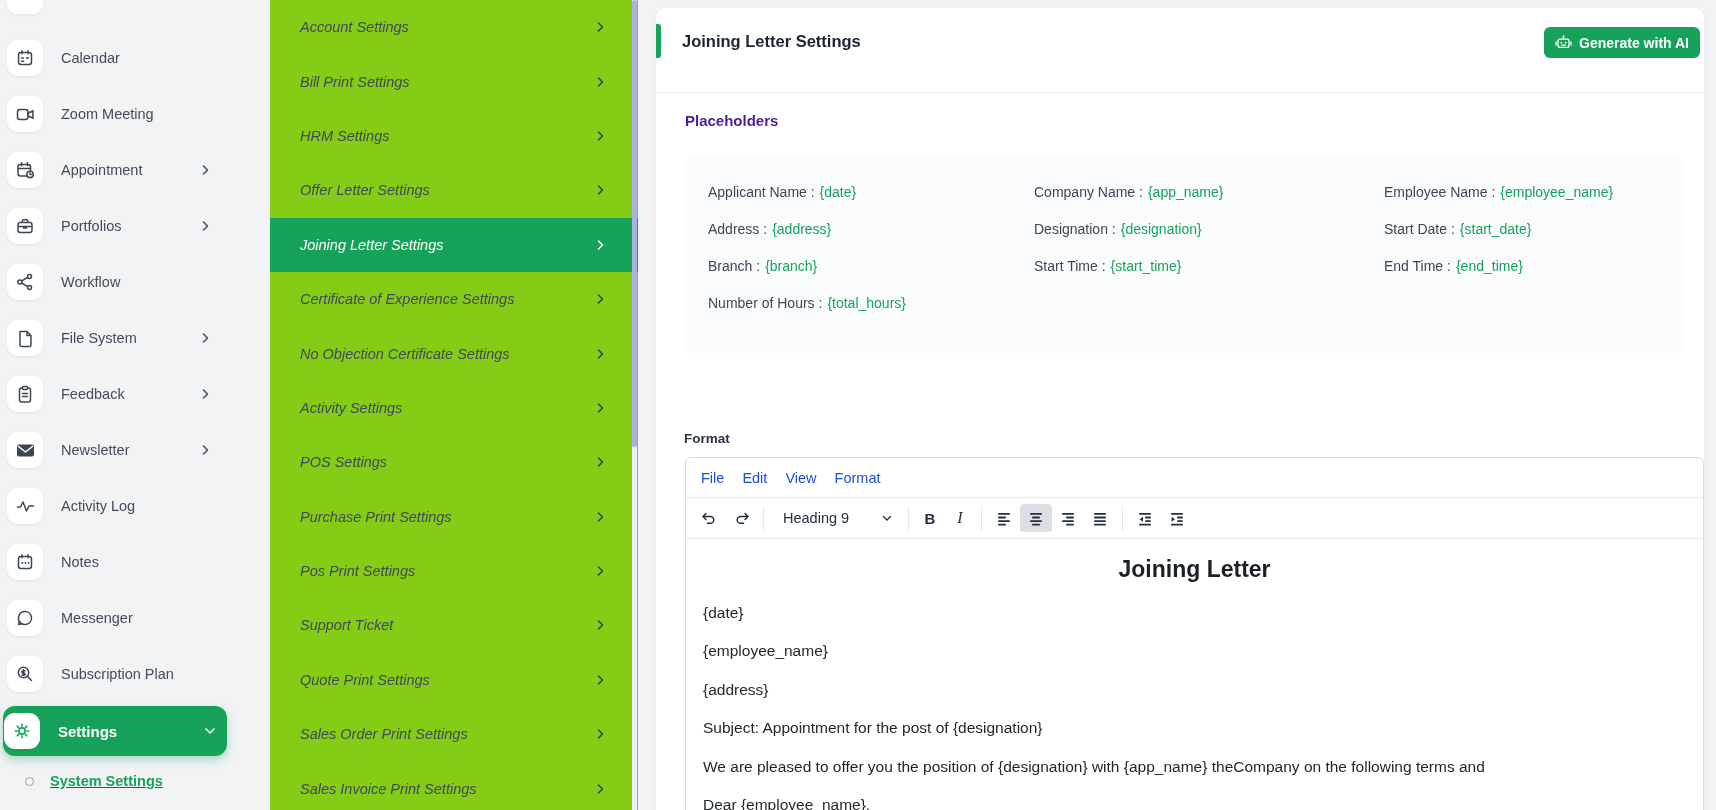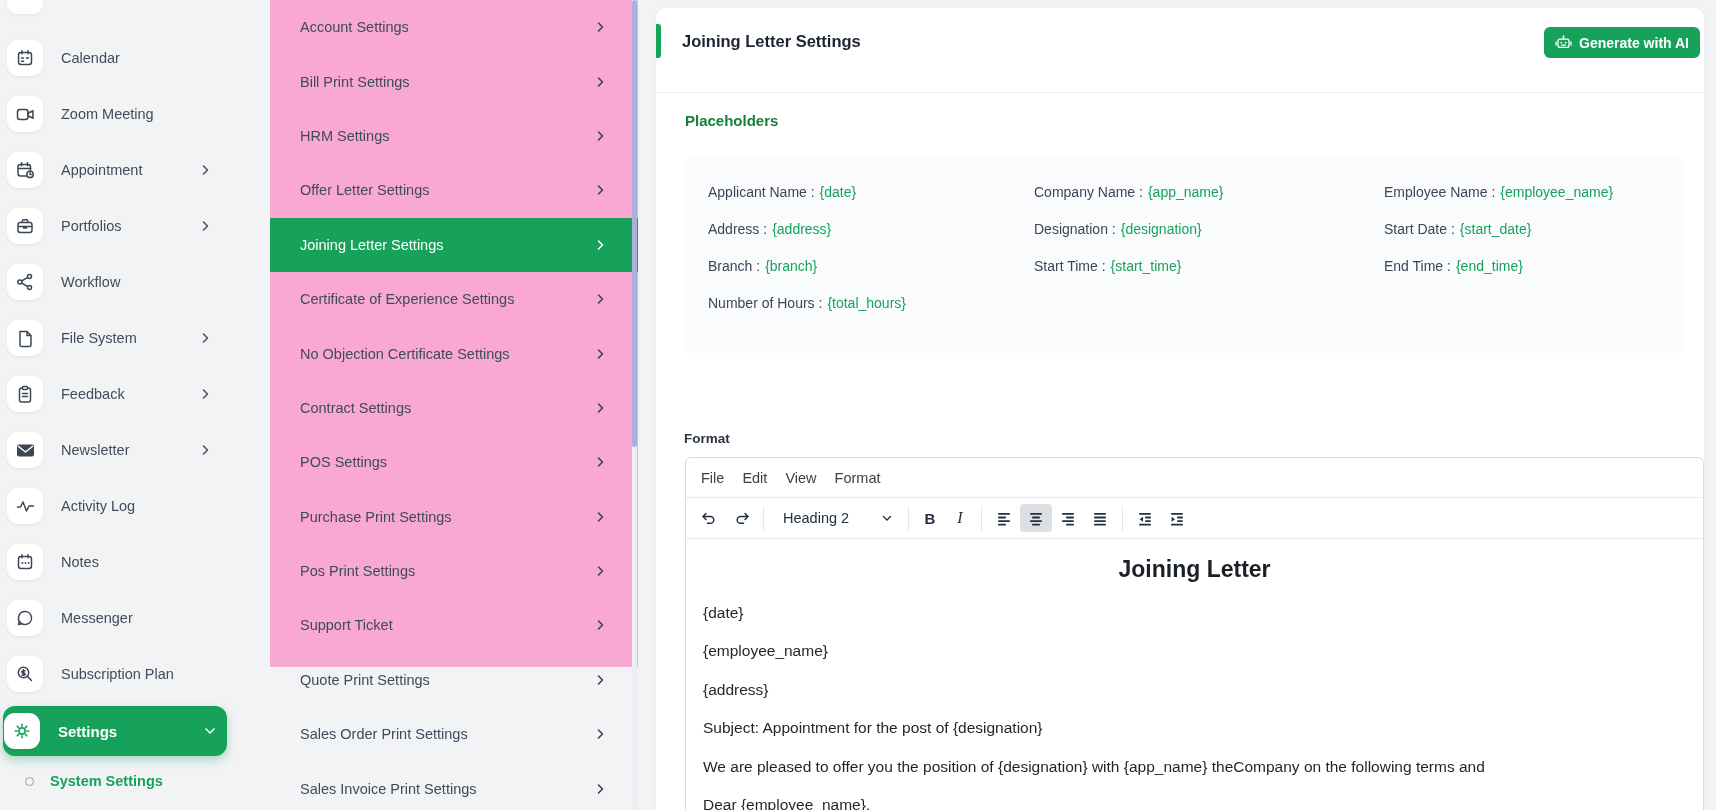--- a/index.html
+++ b/index.html
@@ -22,27 +22,27 @@
   .nav-chevron{ position:absolute; left:201px; top:50%; transform:translateY(-50%);
                 color:#4a5260; display:flex; }
   .settings-pill{ position:absolute; left:3px; top:706px; width:224px; height:50px;
                   border-radius:12px; background:var(--accent); display:flex;
                   align-items:center; padding-left:1px; cursor:pointer;
                   box-shadow:0 4px 10px rgba(23,162,92,.35); }
   .settings-pill .tile{ color:var(--accent); }
   .settings-pill .nav-label{ color:#fff; font-weight:700; font-size:15px; }
   .settings-pill .nav-chevron{ color:#eafaf1; }
   .system-settings{ position:absolute; left:0; top:766px; width:270px; height:30px;
-                    display:flex; align-items:center; cursor:pointer; }
+                    display:flex; align-items:center; cursor:pointer;text-decoration:underline; }
   .sys-ring{ width:9px; height:9px; border:1.6px solid #96a0ab; border-radius:50%;
              margin-left:25px; }
   .sys-label{ margin-left:16px; color:var(--accent); font-weight:700; font-size:14.5px; }
 
   
-  .panel{ position:absolute; left:270px; top:0; width:368px; height:667px; background:#f9a8d4; }
+  .panel{ position:absolute; left:270px; top:0; width:368px; height:810px; background:#84cc16;font-style:italic; }
   .menu-item{ height:54.4px; display:flex; align-items:center; justify-content:space-between;
               padding:0 33px 0 30px; font-size:14.5px; color:#3f4a5a; cursor:pointer; }
   .menu-item .mi-chevron{ display:flex; color:#39424f; }
   .menu-item.selected{ background:var(--accent); color:#fff; }
   .menu-item.selected .mi-chevron{ color:#fff; }
   .panel-scroll-track{ position:absolute; left:362px; top:0; width:5px; height:810px;
                        background:#eceef2; }
   .panel-scroll-thumb{ position:absolute; left:362px; top:0; width:5px; height:447px;
                        background:var(--scrollbar); border-radius:3px; }
 
@@ -52,40 +52,40 @@
   .card-header{ position:relative; height:85px; border-bottom:1px solid #eef0f3; }
   .header-accent{ position:absolute; left:0; top:16px; width:5px; height:34px;
                   background:var(--accent); border-radius:0 3px 3px 0; }
   .card-title{ position:absolute; left:26px; top:24px; font-size:16.5px; font-weight:700;
                color:#1c2430; }
   .gen-ai-btn{ position:absolute; right:4px; top:19px; width:156px; height:31px;
                background:var(--accent); color:#fff; border:none; border-radius:6px;
                display:flex; align-items:center; justify-content:center; gap:7px;
                font-size:14px; font-weight:600; font-family:inherit; cursor:pointer; }
   .ph-heading{ position:absolute; left:29px; top:104px; font-size:15px; font-weight:700;
-               color:#15803d; }
+               color:#4c1d95; }
   .ph-box{ position:absolute; left:28px; top:149px; width:1000px; height:196px;
            background:#fafbfd; border-radius:10px; padding-top:16px; }
   .ph-cols{ display:flex; }
   .ph-col{ display:flex; flex-direction:column; }
   .ph-col-1{ width:350px; padding-left:24px; }
   .ph-col-2{ width:350px; }
   .ph-col-3{ width:300px; }
   .ph-row{ height:37px; display:flex; align-items:center; font-size:14px; color:#3c4656; }
   .ph-value{ color:var(--accent); margin-left:5px; }
 
   
   .format-label{ position:absolute; left:28px; top:423px; font-size:13.5px; font-weight:700;
                  color:#2b3442; }
   .editor{ position:absolute; left:29px; top:449px; width:1019px; height:391px;
            border:1px solid #d9dce1; border-radius:6px 6px 0 0; background:#fff;
            overflow:hidden; }
   .menubar{ height:40px; display:flex; align-items:center; padding-left:6px;
             border-bottom:1px solid #e8eaed; }
-  .menu-btn{ padding:5px 9px; font-size:14.5px; color:#404040; border-radius:4px;
+  .menu-btn{ padding:5px 9px; font-size:14.5px; color:#1d4ed8; border-radius:4px;
              cursor:pointer; }
   .toolbar{ height:41px; display:flex; align-items:center; padding-left:7px;
             border-bottom:1px solid #e8eaed; color:#222f3e; }
   .tb-btn{ width:30px; height:28px; border-radius:4px; display:flex; align-items:center;
            justify-content:center; cursor:pointer; }
   .tb-btn.wide{ width:32px; }
   .tb-btn.active{ background:#dce0e5; }
   .tb-sep{ width:1px; height:25px; background:#e3e6ea; margin:0 6px; flex:0 0 auto; }
   .tb-select{ display:flex; align-items:center; justify-content:space-between;
               width:132px; padding:0 10px 0 13px; height:28px; font-size:14.5px;
@@ -350,21 +350,21 @@
         <div class="menu-item">
           <span>No Objection Certificate Settings</span>
           <span class="mi-chevron">
             <svg width="9" height="12" viewBox="0 0 9 12">
               <path d="M2.5 2 L6.5 6 L2.5 10" fill="none" stroke="currentColor" stroke-width="1.6" stroke-linecap="round" stroke-linejoin="round"></path>
             </svg>
           </span>
         </div>
 
         <div class="menu-item">
-          <span>Contract Settings</span>
+          <span>Activity Settings</span>
           <span class="mi-chevron">
             <svg width="9" height="12" viewBox="0 0 9 12">
               <path d="M2.5 2 L6.5 6 L2.5 10" fill="none" stroke="currentColor" stroke-width="1.6" stroke-linecap="round" stroke-linejoin="round"></path>
             </svg>
           </span>
         </div>
 
         <div class="menu-item">
           <span>POS Settings</span>
           <span class="mi-chevron">
@@ -539,21 +539,21 @@
           </svg>
         </span>
         <span class="tb-btn" title="Redo" style="margin-left:4px;">
           <svg width="17" height="17" viewBox="0 0 17 17" fill="none" stroke="currentColor" stroke-width="1.5" stroke-linecap="round" stroke-linejoin="round">
             <path d="M11 3.5 L14 6.5 L11 9.5"></path>
               <path d="M13.6 6.5 h-7 a3.4 3.4 0 0 0 0 6.8 H9.5"></path>
           </svg>
         </span>
         <span class="tb-sep"></span>
         <span class="tb-select">
-          <span>Heading 2</span>
+          <span>Heading 9</span>
           <svg width="10" height="7" viewBox="0 0 10 7">
               <path d="M1.5 1.5 L5 5 L8.5 1.5" fill="none" stroke="#222f3e" stroke-width="1.4" stroke-linecap="round" stroke-linejoin="round"></path>
             </svg>
         </span>
         <span class="tb-sep"></span>
         <span class="tb-btn tb-bold">B</span>
         <span class="tb-btn tb-italic">I</span>
         <span class="tb-sep"></span>
         <span class="tb-btn wide">
           <svg width="16" height="17" viewBox="0 0 16 17" fill="currentColor">

